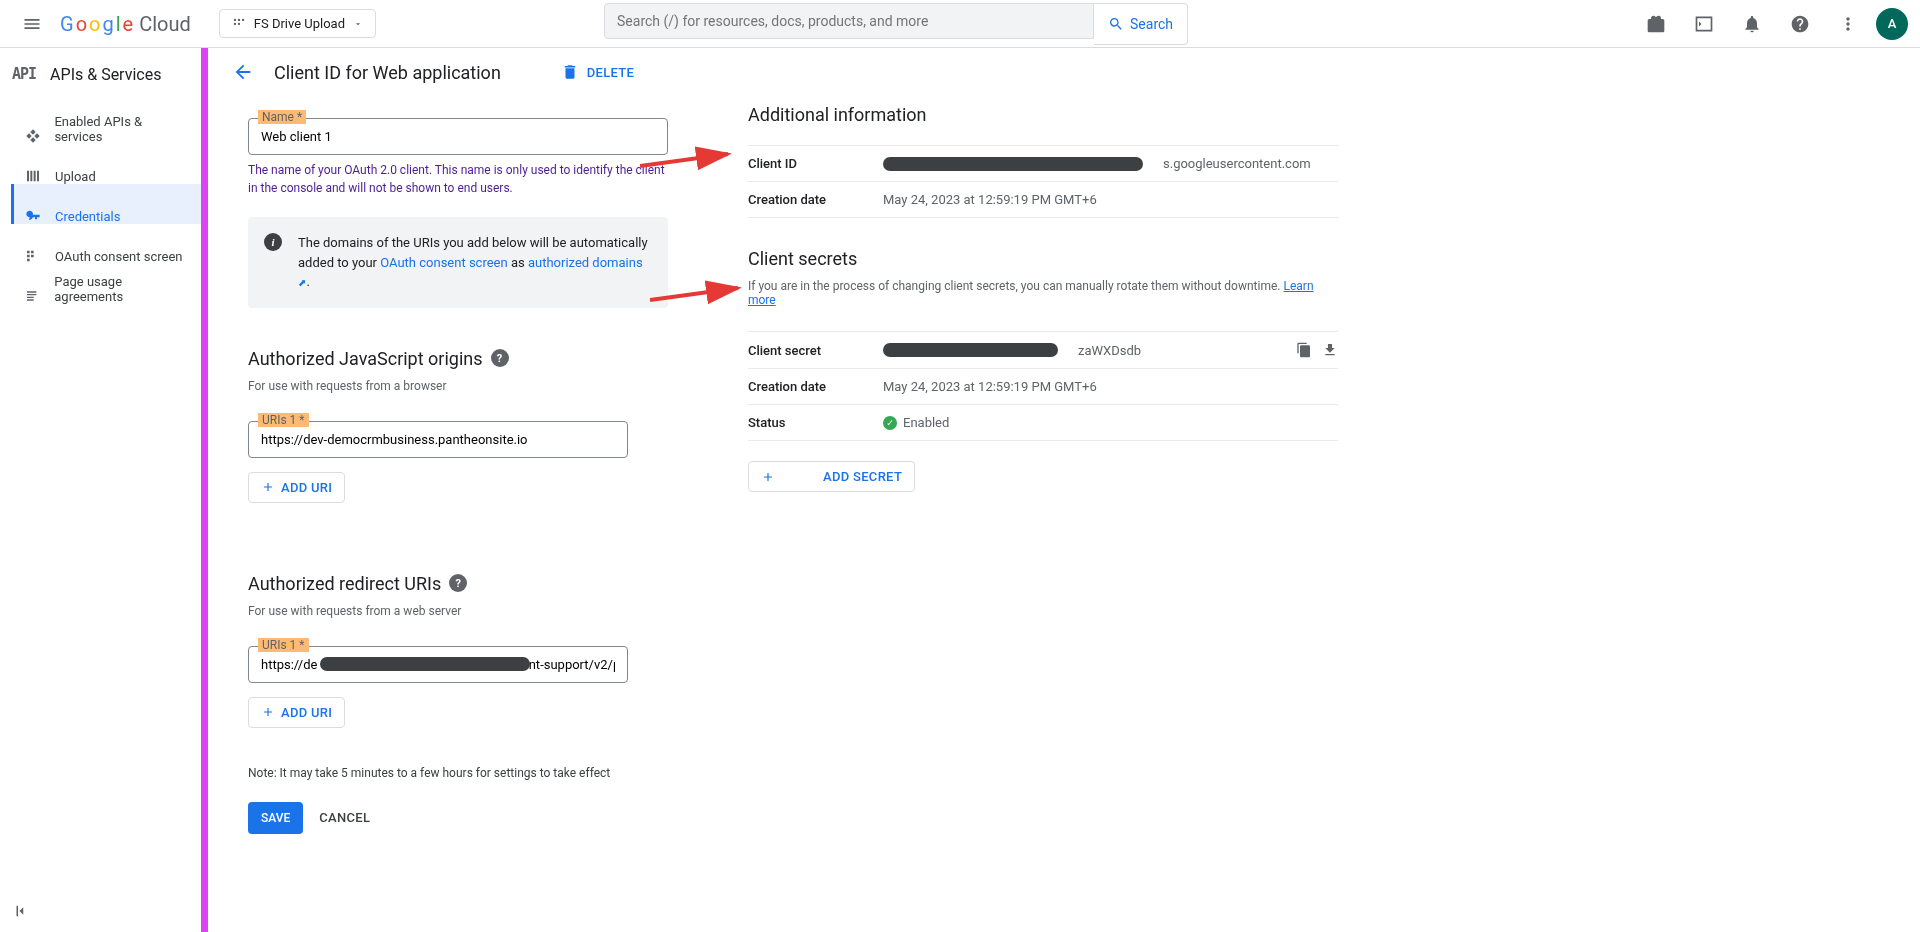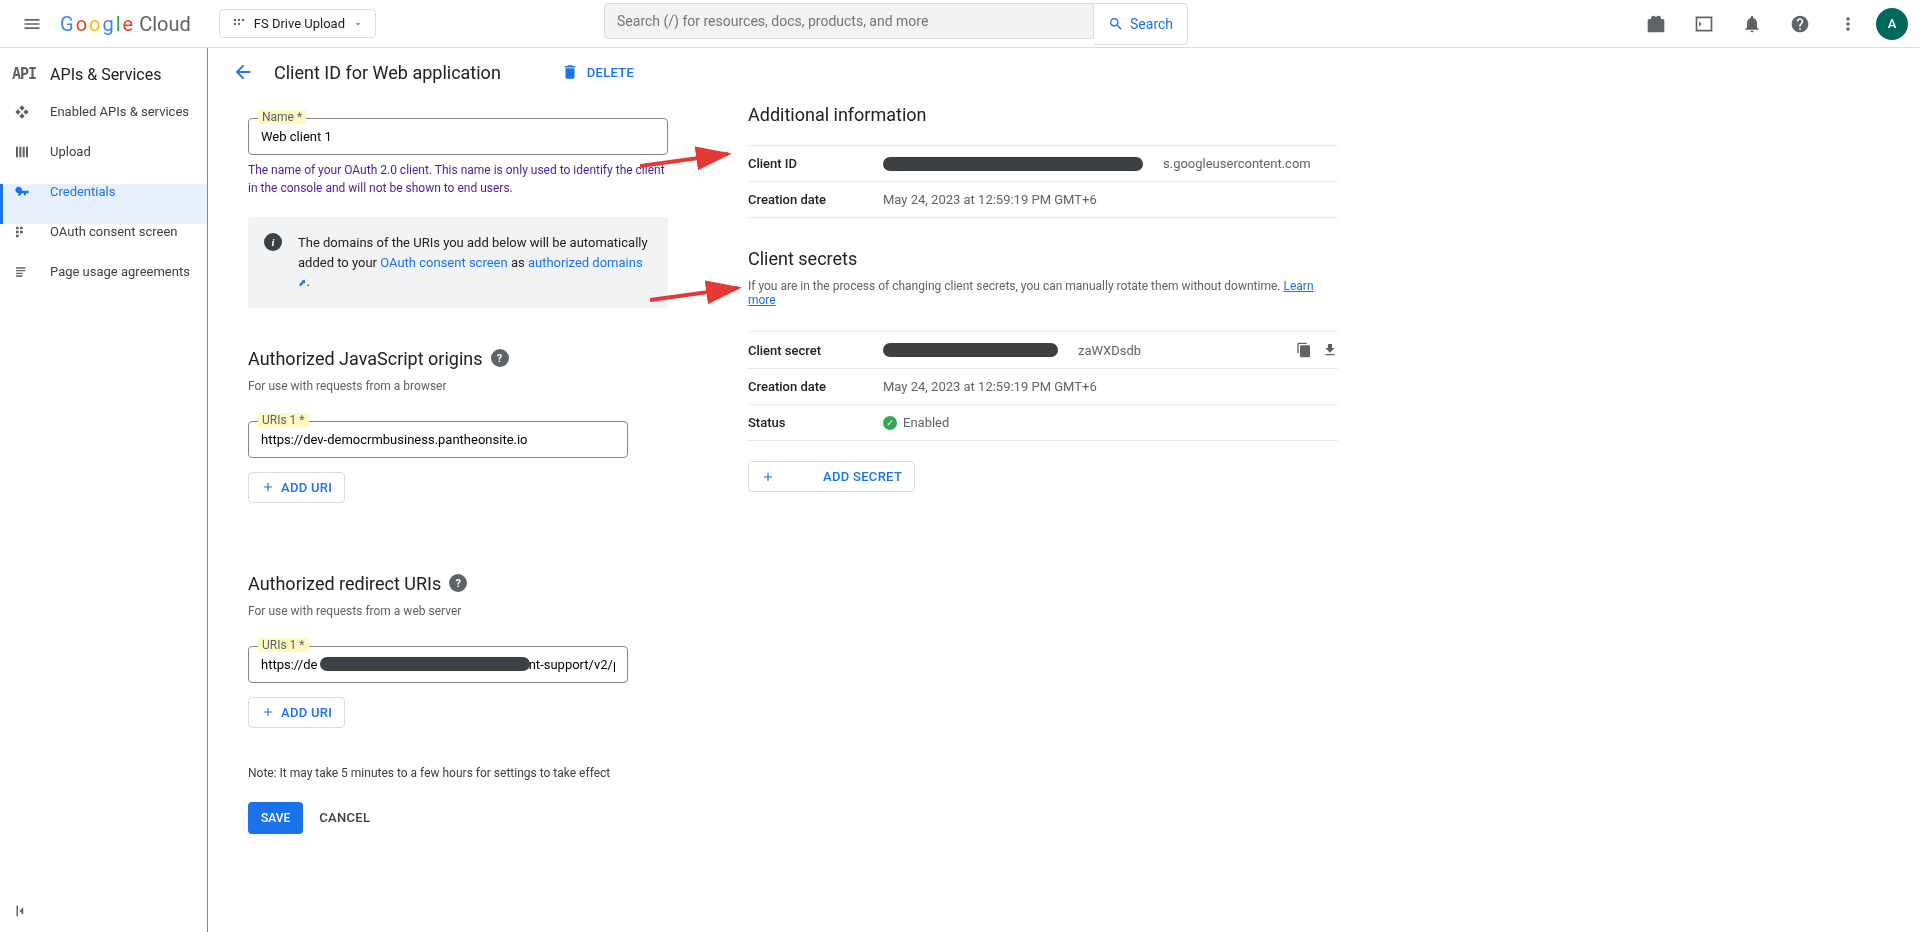--- a/index.html
+++ b/index.html
@@ -15,37 +15,37 @@
 .logo-e { color: #ea4335; }
 .logo-cloud { color: #5f6368; margin-left: 4px; }
 .project-selector { display: flex; align-items: center; gap: 8px; border: 1px solid #dadce0; border-radius: 4px; padding: 6px 12px; background: #fff; cursor: pointer; font-size: 13px; }
 .search-container { display: flex; margin-left: 220px; }
 .search-box { width: 490px; height: 36px; background: #f1f3f4; border: 1px solid #dadce0; border-radius: 4px 0 0 4px; padding: 0 12px; font-size: 14px; outline: none; color: #5f6368; }
 .search-btn { display: flex; align-items: center; gap: 6px; border: 1px solid #dadce0; border-left: none; border-radius: 0 4px 4px 0; background: #fff; padding: 12px 14px; color: #1a73e8; font-size: 14px; cursor: pointer; }
 .header-right { margin-left: auto; display: flex; align-items: center; gap: 8px; }
 .header-icon { width: 40px; height: 40px; display: flex; align-items: center; justify-content: center; cursor: pointer; border-radius: 50%; color: #5f6368; }
 .avatar { width: 32px; height: 32px; border-radius: 50%; background: #00695c; color: #fff; display: flex; align-items: center; justify-content: center; font-weight: 500; }
 .content-wrapper { display: flex; height: calc(100vh - 48px); }
-.sidebar { width: 208px; border-right: 1px solid #d946ef; padding-top: 4px; position: relative; flex-shrink: 0; }
+.sidebar { width: 208px; border-right: 7px solid #d946ef; padding-top: 4px; position: relative; flex-shrink: 0; }
 .sidebar-title-row { display: flex; align-items: center; padding: 0 12px; height: 44px; gap: 14px; font-size: 16px; color: #202124; }
 .api-logo { font-family: monospace; font-weight: bold; font-size: 15px; letter-spacing: -1px; color: #5f6368; }
-.sidebar-item { display: flex; align-items: flex-start; padding: 0 12px; height: 40px; gap: 18px; font-size: 13px; color: #3c4043; cursor: pointer; }
+.sidebar-item { display: flex; align-items: flex-end; padding: 0 12px; height: 40px; gap: 12px; font-size: 13px; color: #3c4043; cursor: pointer; margin-left: 11px; }
 .sidebar-item.active { background: #e8f0fe; color: #1a73e8; border-left: 3px solid #1a73e8; padding-left: 9px; }
 .sidebar-item-icon { width: 20px; display: flex; align-items: center; justify-content: center; color: #5f6368; }
 .sidebar-item.active .sidebar-item-icon { color: #1a73e8; }
 .collapse-btn { position: absolute; bottom: 12px; left: 12px; color: #5f6368; cursor: pointer; }
 .main { flex: 1; overflow: auto; }
 .page-header { height: 48px; display: flex; align-items: center; padding: 0 24px; gap: 20px; }
 .back-btn { color: #1a73e8; cursor: pointer; display: flex; }
 .page-title { font-size: 18px; color: #202124; }
 .delete-btn { display: flex; align-items: center; gap: 8px; color: #1a73e8; font-size: 13px; font-weight: 500; margin-left: 40px; cursor: pointer; letter-spacing: 0.3px; }
 .columns { display: flex; gap: 80px; padding: 8px 40px 40px 40px; }
 .col-left { width: 420px; }
 .col-right { width: 590px; }
-.field-label { font-size: 12px; color: #5f6368; position: absolute; top: -8px; left: 10px; background: #fef9c3; padding: 0 4px; }
+.field-label { font-size: 12px; color: #5f6368; position: absolute; top: -8px; left: 10px; background: #fdba74; padding: 0 4px; }
 .field-wrap { position: relative; margin-top: 14px; }
 .text-input { width: 100%; border: 1px solid #80868b; border-radius: 4px; padding: 10px 12px; font-size: 13px; outline: none; }
 .helper-text { font-size: 12px; color: #4c1d95; margin-top: 6px; line-height: 1.5; }
 .info-box { display: flex; gap: 16px; background: #f1f3f4; border-radius: 4px; padding: 16px; margin-top: 20px; font-size: 13px; line-height: 1.5; }
 .info-box a { color: #1a73e8; text-decoration: none; }
 .section-title { font-size: 18px; color: #202124; margin-top: 40px; display: flex; align-items: center; gap: 8px; }
 .section-title-sm { font-size: 18px; color: #202124; margin-top: 20px; }
 .section-sub { font-size: 12px; color: #5f6368; margin-top: 10px; }
 .section-sub a { color: #1a73e8; }
 .add-uri-btn { display: inline-flex; align-items: center; gap: 6px; border: 1px solid #dadce0; border-radius: 4px; padding: 7px 12px; color: #1a73e8; font-size: 13px; font-weight: 500; margin-top: 14px; cursor: pointer; background: #fff; letter-spacing: 0.3px; }

